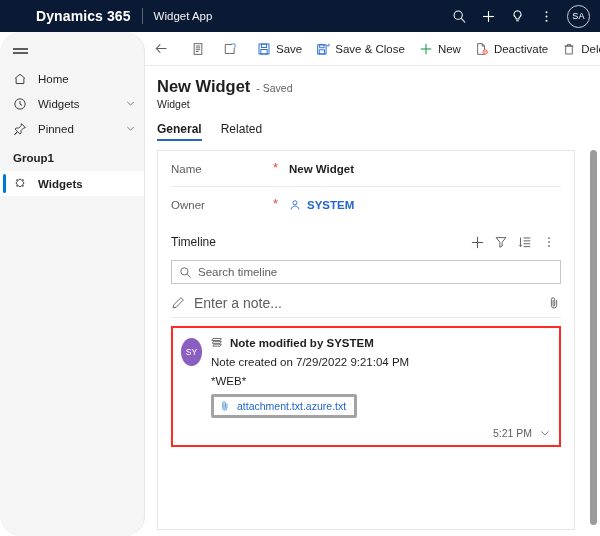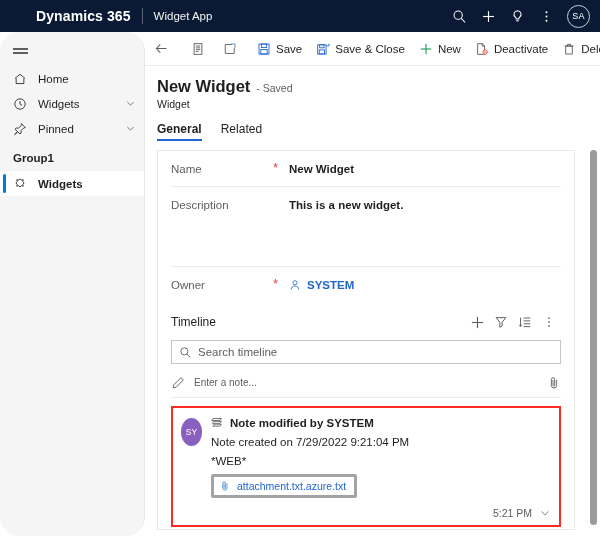--- a/index.html
+++ b/index.html
@@ -142,21 +142,21 @@
   .tl-search input {
     border: none; outline: none; font-size: 11.5px;
     color: #201f1e; flex: 1; font-family: inherit; background: transparent;
   }
   .tl-search input::placeholder { color: #605e5c; }
   .tl-note-input {
     height: 30px; display: flex; align-items: center;
     border-bottom: 1px solid #edebe9; margin-top: 4px;
   }
   .tl-note-input .pencil { color: #605e5c; display: flex; margin-right: 9px; }
-  .tl-note-input .ph { font-size: 10px; color: #605e5c; flex: 1; }
+  .tl-note-input .ph { font-size: 14px; color: #605e5c; flex: 1; }
   .tl-note-input .clip { color: #605e5c; display: flex; }
 
   .note-card {
     margin-top: 8px; border: 2.5px solid #ff2a21;
     display: flex; padding: 8px 8px 4px 8px; background: #ffffff;
   }
   .note-avatar {
     width: 21px; height: 28px; border-radius: 50%;
     background: #8b5fbf; color: #ffffff; font-size: 8.5px;
     display: flex; align-items: center; justify-content: center;
@@ -388,25 +388,20 @@
   </div>
 
   <div class="form-card">
 
     <div class="field-row">
       <span class="field-label">Name</span>
       <span class="req">*</span>
       <span class="field-value">New Widget</span>
     </div>
 
-    <div class="field-row tall">
-      <span class="field-label">Description</span>
-      <span class="req"></span>
-      <span class="field-value">This is a new widget.</span>
-    </div>
 
     <div class="field-row noborder">
       <span class="field-label">Owner</span>
       <span class="req">*</span>
       <span class="owner-value">
         <span class="ico">
           <svg width="12" height="12" viewBox="0 0 16 16" fill="none" stroke="#2266cc" stroke-width="1.1">
             <circle cx="8" cy="5" r="2.7"></circle>
               <path d="M2.9 14c0-2.8 2.3-4.6 5.1-4.6s5.1 1.8 5.1 4.6"></path>
           </svg>

